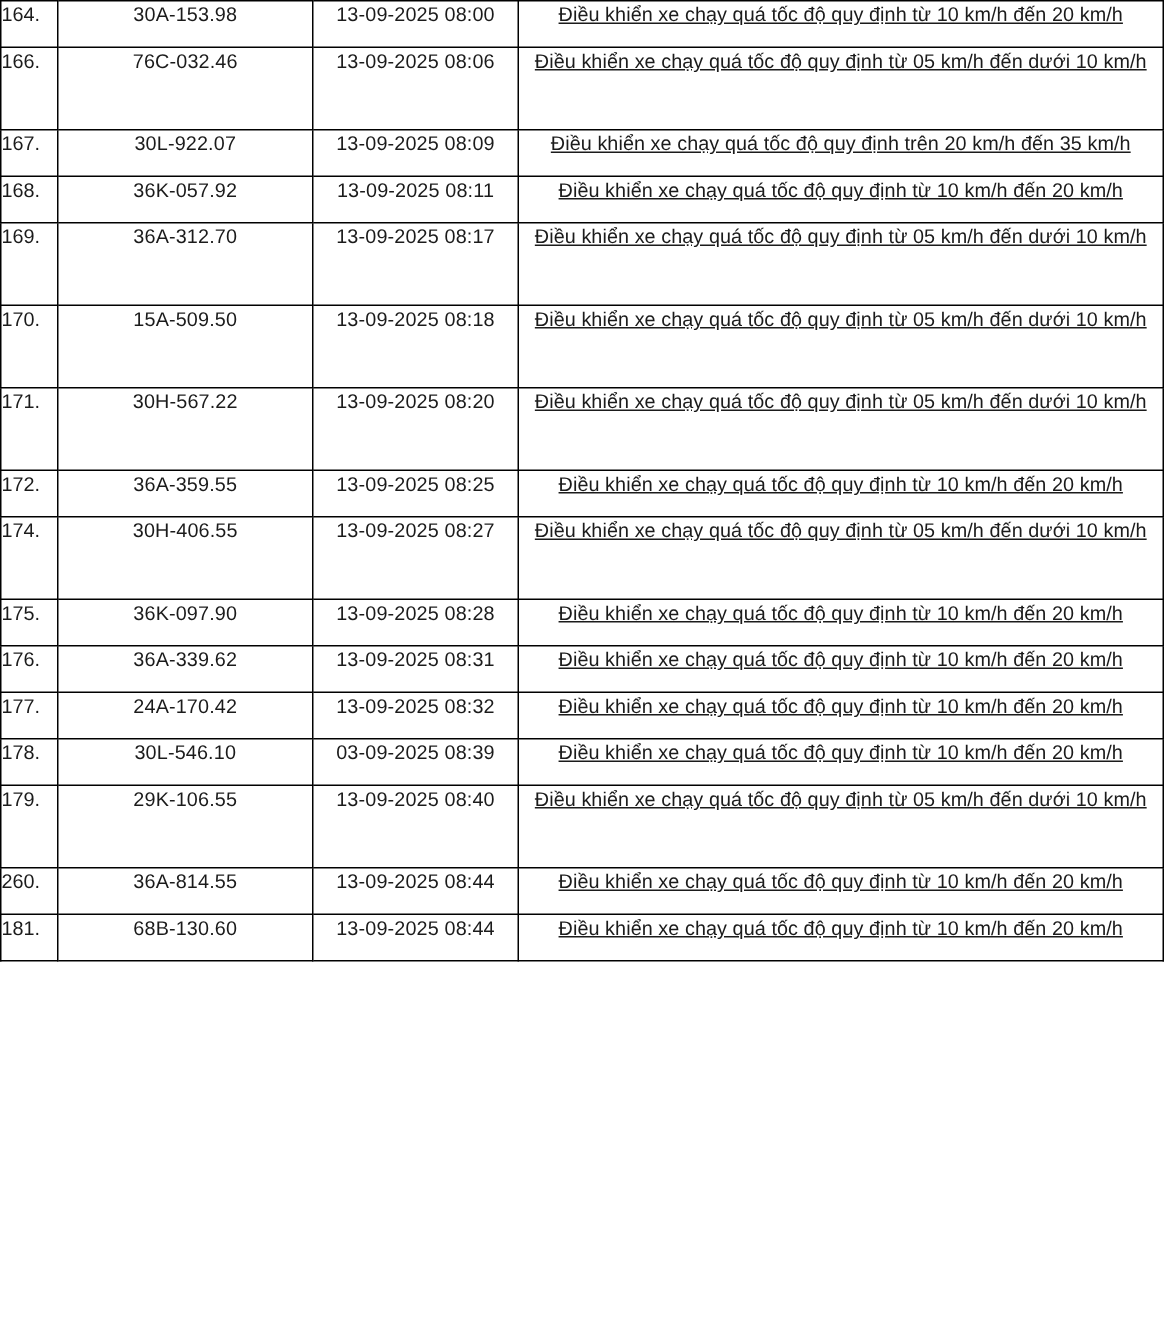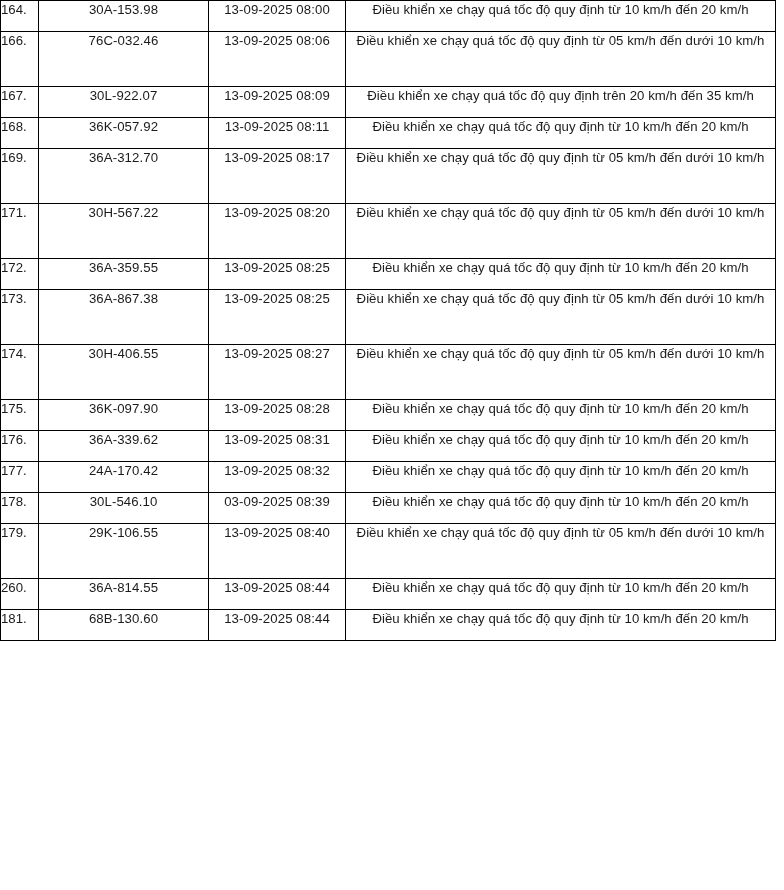--- a/index.html
+++ b/index.html
@@ -57,20 +57,21 @@
     text-align: center;
     padding: 8px 4px 4px 4px;
     white-space: nowrap;
     letter-spacing: 0.1px;
   }
 
   .cell-desc {
     text-align: center;
     padding: 8px 7px 4px 7px;
     letter-spacing: 0.05px;
+    text-decoration: underline;
   }
 
   
   tr.row-tall td { height: 54px; }
   tr.row-short td { height: 30px; }
 </style>
 </head>
 <body>
 
 <table class="violation-table">
@@ -105,36 +106,36 @@
         <td class="cell-time">13-09-2025 08:11</td>
         <td class="cell-desc">Điều khiển xe chạy quá tốc độ quy định từ 10 km/h đến 20 km/h</td>
       </tr>
       <tr class="row-tall">
         <td class="cell-index">169.</td>
         <td class="cell-plate">36A-312.70</td>
         <td class="cell-time">13-09-2025 08:17</td>
         <td class="cell-desc">Điều khiển xe chạy quá tốc độ quy định từ 05 km/h đến dưới 10 km/h</td>
       </tr>
       <tr class="row-tall">
+        <td class="cell-index">170.</td>
+        <td class="cell-plate">15A-509.50</td>
+        <td class="cell-time">13-09-2025 08:18</td>
+        <td class="cell-desc">Điều khiển xe chạy quá tốc độ quy định từ 05 km/h đến dưới 10 km/h</td>
+      </tr>
+      <tr class="row-tall">
         <td class="cell-index">171.</td>
         <td class="cell-plate">30H-567.22</td>
         <td class="cell-time">13-09-2025 08:20</td>
         <td class="cell-desc">Điều khiển xe chạy quá tốc độ quy định từ 05 km/h đến dưới 10 km/h</td>
       </tr>
       <tr class="row-short">
         <td class="cell-index">172.</td>
         <td class="cell-plate">36A-359.55</td>
         <td class="cell-time">13-09-2025 08:25</td>
         <td class="cell-desc">Điều khiển xe chạy quá tốc độ quy định từ 10 km/h đến 20 km/h</td>
-      </tr>
-      <tr class="row-tall">
-        <td class="cell-index">173.</td>
-        <td class="cell-plate">36A-867.38</td>
-        <td class="cell-time">13-09-2025 08:25</td>
-        <td class="cell-desc">Điều khiển xe chạy quá tốc độ quy định từ 05 km/h đến dưới 10 km/h</td>
       </tr>
       <tr class="row-tall">
         <td class="cell-index">174.</td>
         <td class="cell-plate">30H-406.55</td>
         <td class="cell-time">13-09-2025 08:27</td>
         <td class="cell-desc">Điều khiển xe chạy quá tốc độ quy định từ 05 km/h đến dưới 10 km/h</td>
       </tr>
       <tr class="row-short">
         <td class="cell-index">175.</td>
         <td class="cell-plate">36K-097.90</td>

